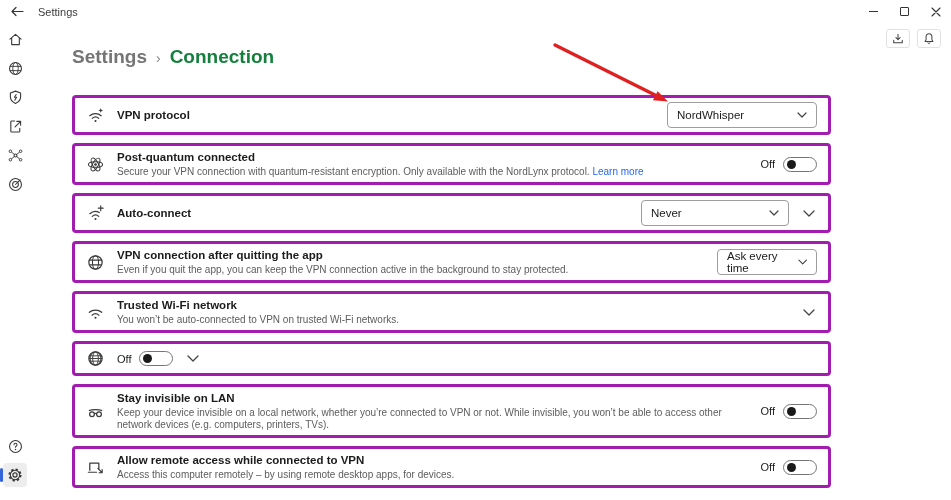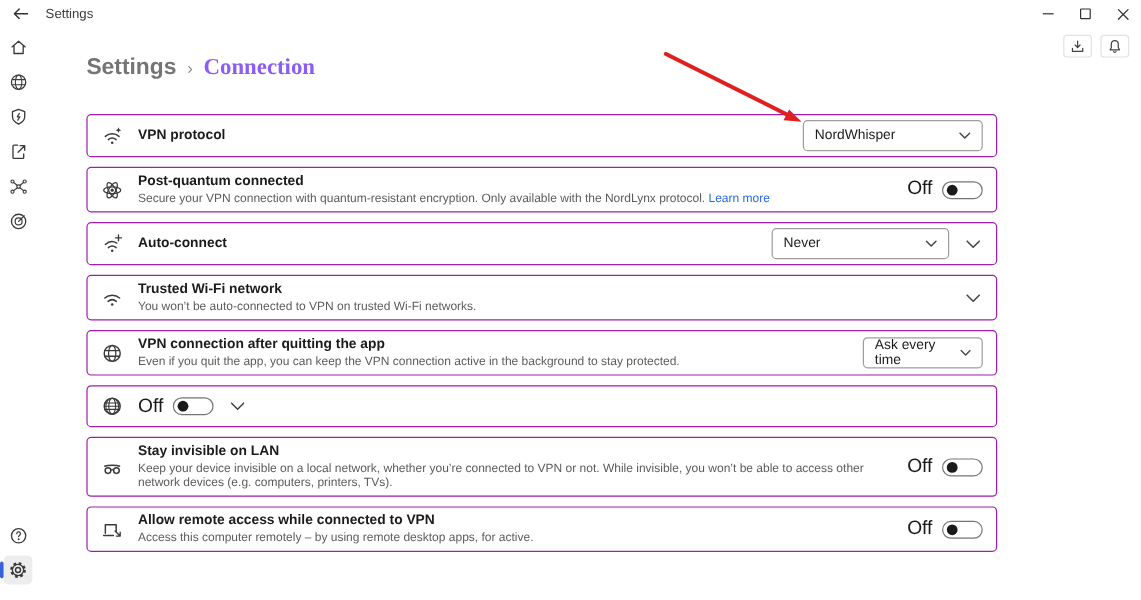--- a/index.html
+++ b/index.html
@@ -36,26 +36,26 @@
   .active-bar { position: absolute; left: -3px; top: 5px; width: 3px; height: 14px; background: #3464d9; border-radius: 2px; }
 
   
   .main { position: absolute; top: 23px; left: 30px; right: 0; bottom: 0; }
   .top-actions { position: absolute; top: 6px; right: 10px; display: flex; gap: 7px; }
   .action-btn { width: 24px; height: 19px; border: 1px solid #e2e2e2; border-radius: 3px; background:#fff; display:flex; align-items:center; justify-content:center; cursor:pointer; }
 
   .breadcrumb { margin: 23px 0 0 42px; font-size: 19px; display:flex; align-items: baseline; gap: 9px; }
   .crumb-parent { color: #757575; font-weight: 600; cursor: pointer; }
   .crumb-sep { color: #8a8a8a; font-size: 14px; }
-  .crumb-current { color: #8b5cf6; font-weight: 700; font-family: Liberation Serif, serif; }
+  .crumb-current { color: #15803d; font-weight: 700; }
 
   .cards { margin: 27px 0 0 42px; width: 759px; }
   .card {
     width: 100%; min-height: 35px;
-    border: 1px solid #a21caf; border-radius: 4px;
+    border: 3px solid #a21caf; border-radius: 4px;
     margin-bottom: 8px;
     display: flex; align-items: center;
     padding: 4px 11px 4px 10px;
     background: #fff;
   }
   .card-icon { width: 20px; height: 20px; margin-right: 12px; flex: none; display:flex; align-items:center; justify-content:center; }
   .card-text { flex: 1; min-width: 0; padding-right: 12px; }
   .card-title { font-size: 11.5px; font-weight: 600; color: #1b1b1b; line-height: 14px; }
   .card-sub { font-size: 10px; color: #5c5c5c; line-height: 12px; margin-top: 2px; }
   .learn-more { color: #2768e8; cursor: pointer; text-decoration: none; }
@@ -64,21 +64,21 @@
   .dropdown {
     height: 26px; border: 1px solid #9d9d9d; border-radius: 4px; background: #fff;
     display: flex; align-items: center; justify-content: space-between;
     padding: 0 9px; font-size: 11.5px; color: #1b1b1b; cursor: pointer;
   }
   .dd-w150 { width: 150px; }
   .dd-w148 { width: 148px; gap: 22px; }
   .dd-w100 { width: 100px; }
 
   .toggle-wrap { display: flex; align-items: center; gap: 8px; }
-  .toggle-label { font-size: 16px; color: #1b1b1b; }
+  .toggle-label { font-size: 11px; color: #1b1b1b; }
   .toggle {
     width: 34px; height: 15px; border: 1px solid #767676; border-radius: 999px;
     background: #fff; position: relative; cursor: pointer; flex: none;
   }
   .toggle-knob { position: absolute; left: 3px; top: 2px; width: 9px; height: 9px; border-radius: 50%; background: #1a1a1a; }
 
   .expander { width: 16px; height: 16px; display:flex; align-items:center; justify-content:center; cursor:pointer; }
 
   
   .red-arrow { position: absolute; left: 545px; top: 38px; pointer-events: none; z-index: 5; }
@@ -262,55 +262,55 @@
           <svg width="12" height="7" viewBox="0 0 12 7">
               <path d="M1 1 L6 6 L11 1" stroke="#444" stroke-width="1.3" fill="none" stroke-linecap="round" stroke-linejoin="round"></path>
             </svg>
         </div>
       </div>
     </div>
 
     <div class="card">
       <div class="card-icon">
         <svg width="19" height="19" viewBox="0 0 20 20">
-          <path d="M3.5 9.8 C7.1 6.6 12.9 6.6 16.5 9.8" stroke="#3a3a3a" stroke-width="1.3" fill="none" stroke-linecap="round"></path>
-          <path d="M6.4 12.8 C8.5 11 11.5 11 13.6 12.8" stroke="#3a3a3a" stroke-width="1.3" fill="none" stroke-linecap="round"></path>
-          <circle cx="10" cy="15.6" r="1.1" fill="#3a3a3a"></circle>
-        </svg>
-      </div>
-      <div class="card-text">
-        <div class="card-title">Trusted Wi-Fi network</div>
-        <div class="card-sub">You won’t be auto-connected to VPN on trusted Wi-Fi networks.</div>
-      </div>
-      <div class="card-controls">
-        <div class="expander">
-          <svg width="12" height="7" viewBox="0 0 12 7">
-              <path d="M1 1 L6 6 L11 1" stroke="#444" stroke-width="1.3" fill="none" stroke-linecap="round" stroke-linejoin="round"></path>
-            </svg>
-        </div>
-      </div>
-    </div>
-
-    <div class="card">
-      <div class="card-icon">
-        <svg width="19" height="19" viewBox="0 0 20 20">
           <circle cx="10" cy="10" r="7" stroke="#3a3a3a" stroke-width="1.3" fill="none"></circle>
           <ellipse cx="10" cy="10" rx="3.2" ry="7" stroke="#3a3a3a" stroke-width="1.1" fill="none"></ellipse>
           <path d="M3.4 7.5 H16.6 M3.4 12.5 H16.6" stroke="#3a3a3a" stroke-width="1.1" fill="none"></path>
         </svg>
       </div>
       <div class="card-text">
         <div class="card-title">VPN connection after quitting the app</div>
         <div class="card-sub">Even if you quit the app, you can keep the VPN connection active in the background to stay protected.</div>
       </div>
       <div class="card-controls">
         <div class="dropdown dd-w100">
           <span>Ask every time</span>
           <svg width="10" height="6" viewBox="0 0 10 6">
               <path d="M1 1 L5 5 L9 1" stroke="#444" stroke-width="1.2" fill="none" stroke-linecap="round" stroke-linejoin="round"></path>
+            </svg>
+        </div>
+      </div>
+    </div>
+
+    <div class="card">
+      <div class="card-icon">
+        <svg width="19" height="19" viewBox="0 0 20 20">
+          <path d="M3.5 9.8 C7.1 6.6 12.9 6.6 16.5 9.8" stroke="#3a3a3a" stroke-width="1.3" fill="none" stroke-linecap="round"></path>
+          <path d="M6.4 12.8 C8.5 11 11.5 11 13.6 12.8" stroke="#3a3a3a" stroke-width="1.3" fill="none" stroke-linecap="round"></path>
+          <circle cx="10" cy="15.6" r="1.1" fill="#3a3a3a"></circle>
+        </svg>
+      </div>
+      <div class="card-text">
+        <div class="card-title">Trusted Wi-Fi network</div>
+        <div class="card-sub">You won’t be auto-connected to VPN on trusted Wi-Fi networks.</div>
+      </div>
+      <div class="card-controls">
+        <div class="expander">
+          <svg width="12" height="7" viewBox="0 0 12 7">
+              <path d="M1 1 L6 6 L11 1" stroke="#444" stroke-width="1.3" fill="none" stroke-linecap="round" stroke-linejoin="round"></path>
             </svg>
         </div>
       </div>
     </div>
 
     <div class="card">
       <div class="card-icon">
         <svg width="19" height="19" viewBox="0 0 20 20">
           <circle cx="10" cy="10" r="7" stroke="#3a3a3a" stroke-width="1.3" fill="none"></circle>
           <ellipse cx="10" cy="10" rx="3" ry="7" stroke="#3a3a3a" stroke-width="1" fill="none"></ellipse>
@@ -358,21 +358,21 @@
 
     <div class="card">
       <div class="card-icon">
         <svg width="19" height="19" viewBox="0 0 20 20">
           <path d="M4 5.5 H13.5 V11.5 M4 5.5 V13 M2.5 15 H11" stroke="#3a3a3a" stroke-width="1.3" fill="none" stroke-linecap="round" stroke-linejoin="round"></path>
           <path d="M12.5 11 L17 15.5 M17 12.2 V15.5 H13.7" stroke="#3a3a3a" stroke-width="1.2" fill="none" stroke-linecap="round" stroke-linejoin="round"></path>
         </svg>
       </div>
       <div class="card-text">
         <div class="card-title">Allow remote access while connected to VPN</div>
-        <div class="card-sub">Access this computer remotely – by using remote desktop apps, for active.</div>
+        <div class="card-sub">Access this computer remotely – by using remote desktop apps, for devices.</div>
       </div>
       <div class="card-controls">
         <div class="toggle-wrap">
           <span class="toggle-label">Off</span>
           <div class="toggle">
               <div class="toggle-knob"></div>
             </div>
         </div>
       </div>
     </div>

